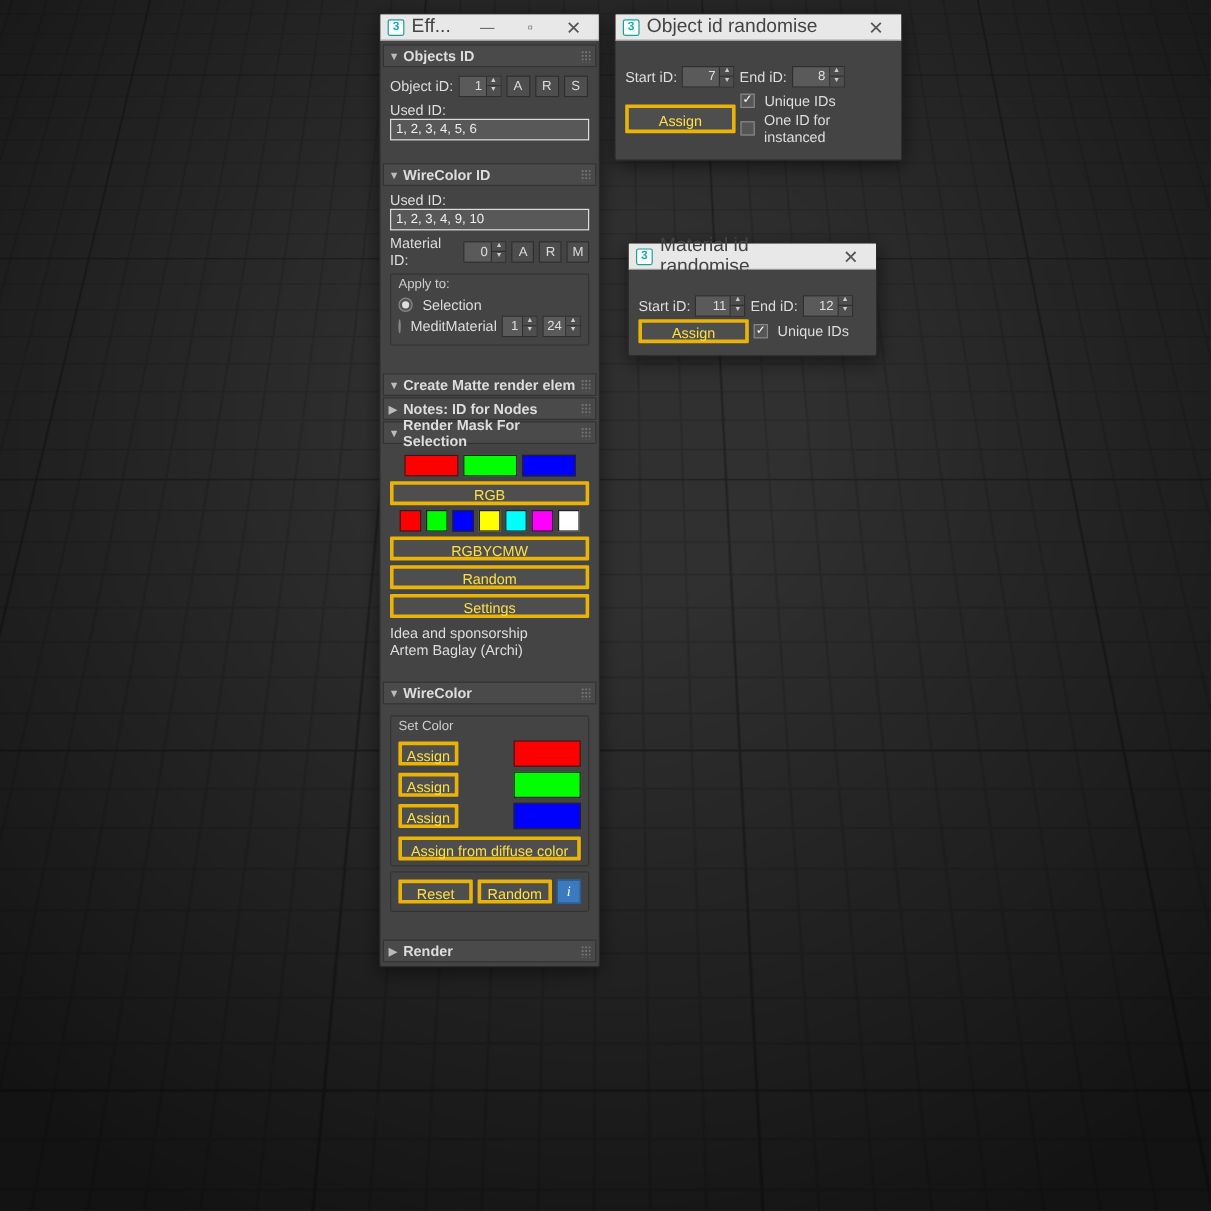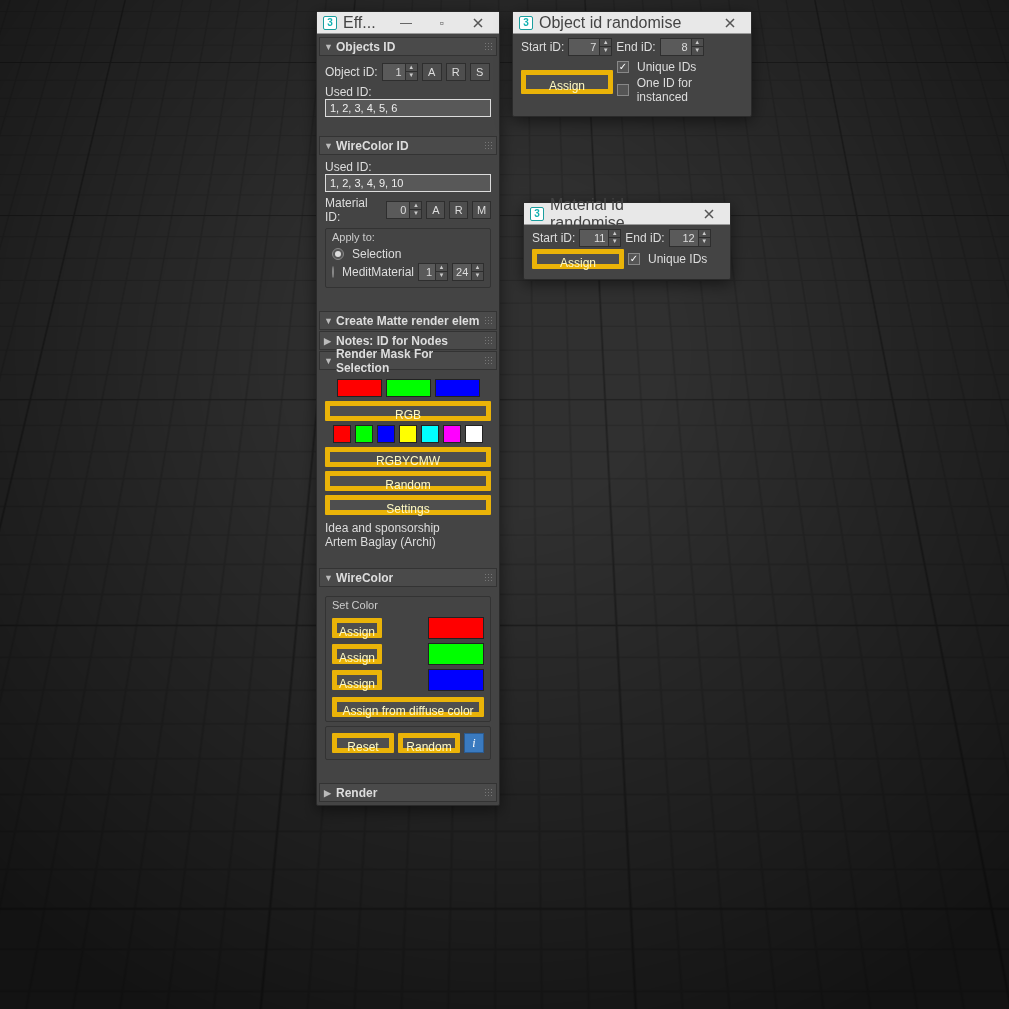--- a/index.html
+++ b/index.html
@@ -193,22 +193,22 @@
 .check { background: #555; position: relative; }
 .check.on::after {
   content: "✓";
   position: absolute; inset: 0;
   color: #fff; font-size: 10px; line-height: 10px; text-align: center;
 }
 
 
 .btn {
   background: #4e4e4e;
-  border: 5px solid #eab308;
-  color: #fef9c3;
+  border: 3px solid #eab308;
+  color: #fde047;
   height: 20px;
   font-size: 12px;
   text-align: center;
   line-height: 18px;
   border-radius: 1px;
 }
 .btn-wide { width: 100%; }
 
 
 .swatch-row { display: flex; gap: 4px; justify-content: center; margin: 4px 0; }
@@ -218,21 +218,21 @@
 }
 .swatch.lg { width: 45px; }
 .swatch.sm { width: 18px; }
 .swatch.wide { width: 56px; height: 22px; }
 
 .center { text-align: left; }
 .mt4 { margin-top: 4px; }
 .mt6 { margin-top: 6px; }
 
 
-.dlgbody { padding: 2px 8px 8px 8px; }
+.dlgbody { padding: 19px 8px 8px 8px; }
 .dlgrow { display: flex; align-items: center; gap: 4px; margin: 2px 0; }
 
 .info-btn {
   width: 20px; height: 20px;
   background: #3a7abf;
   color: #fff;
   font-family: Georgia, serif;
   font-style: italic;
   text-align: center;
   line-height: 18px;

